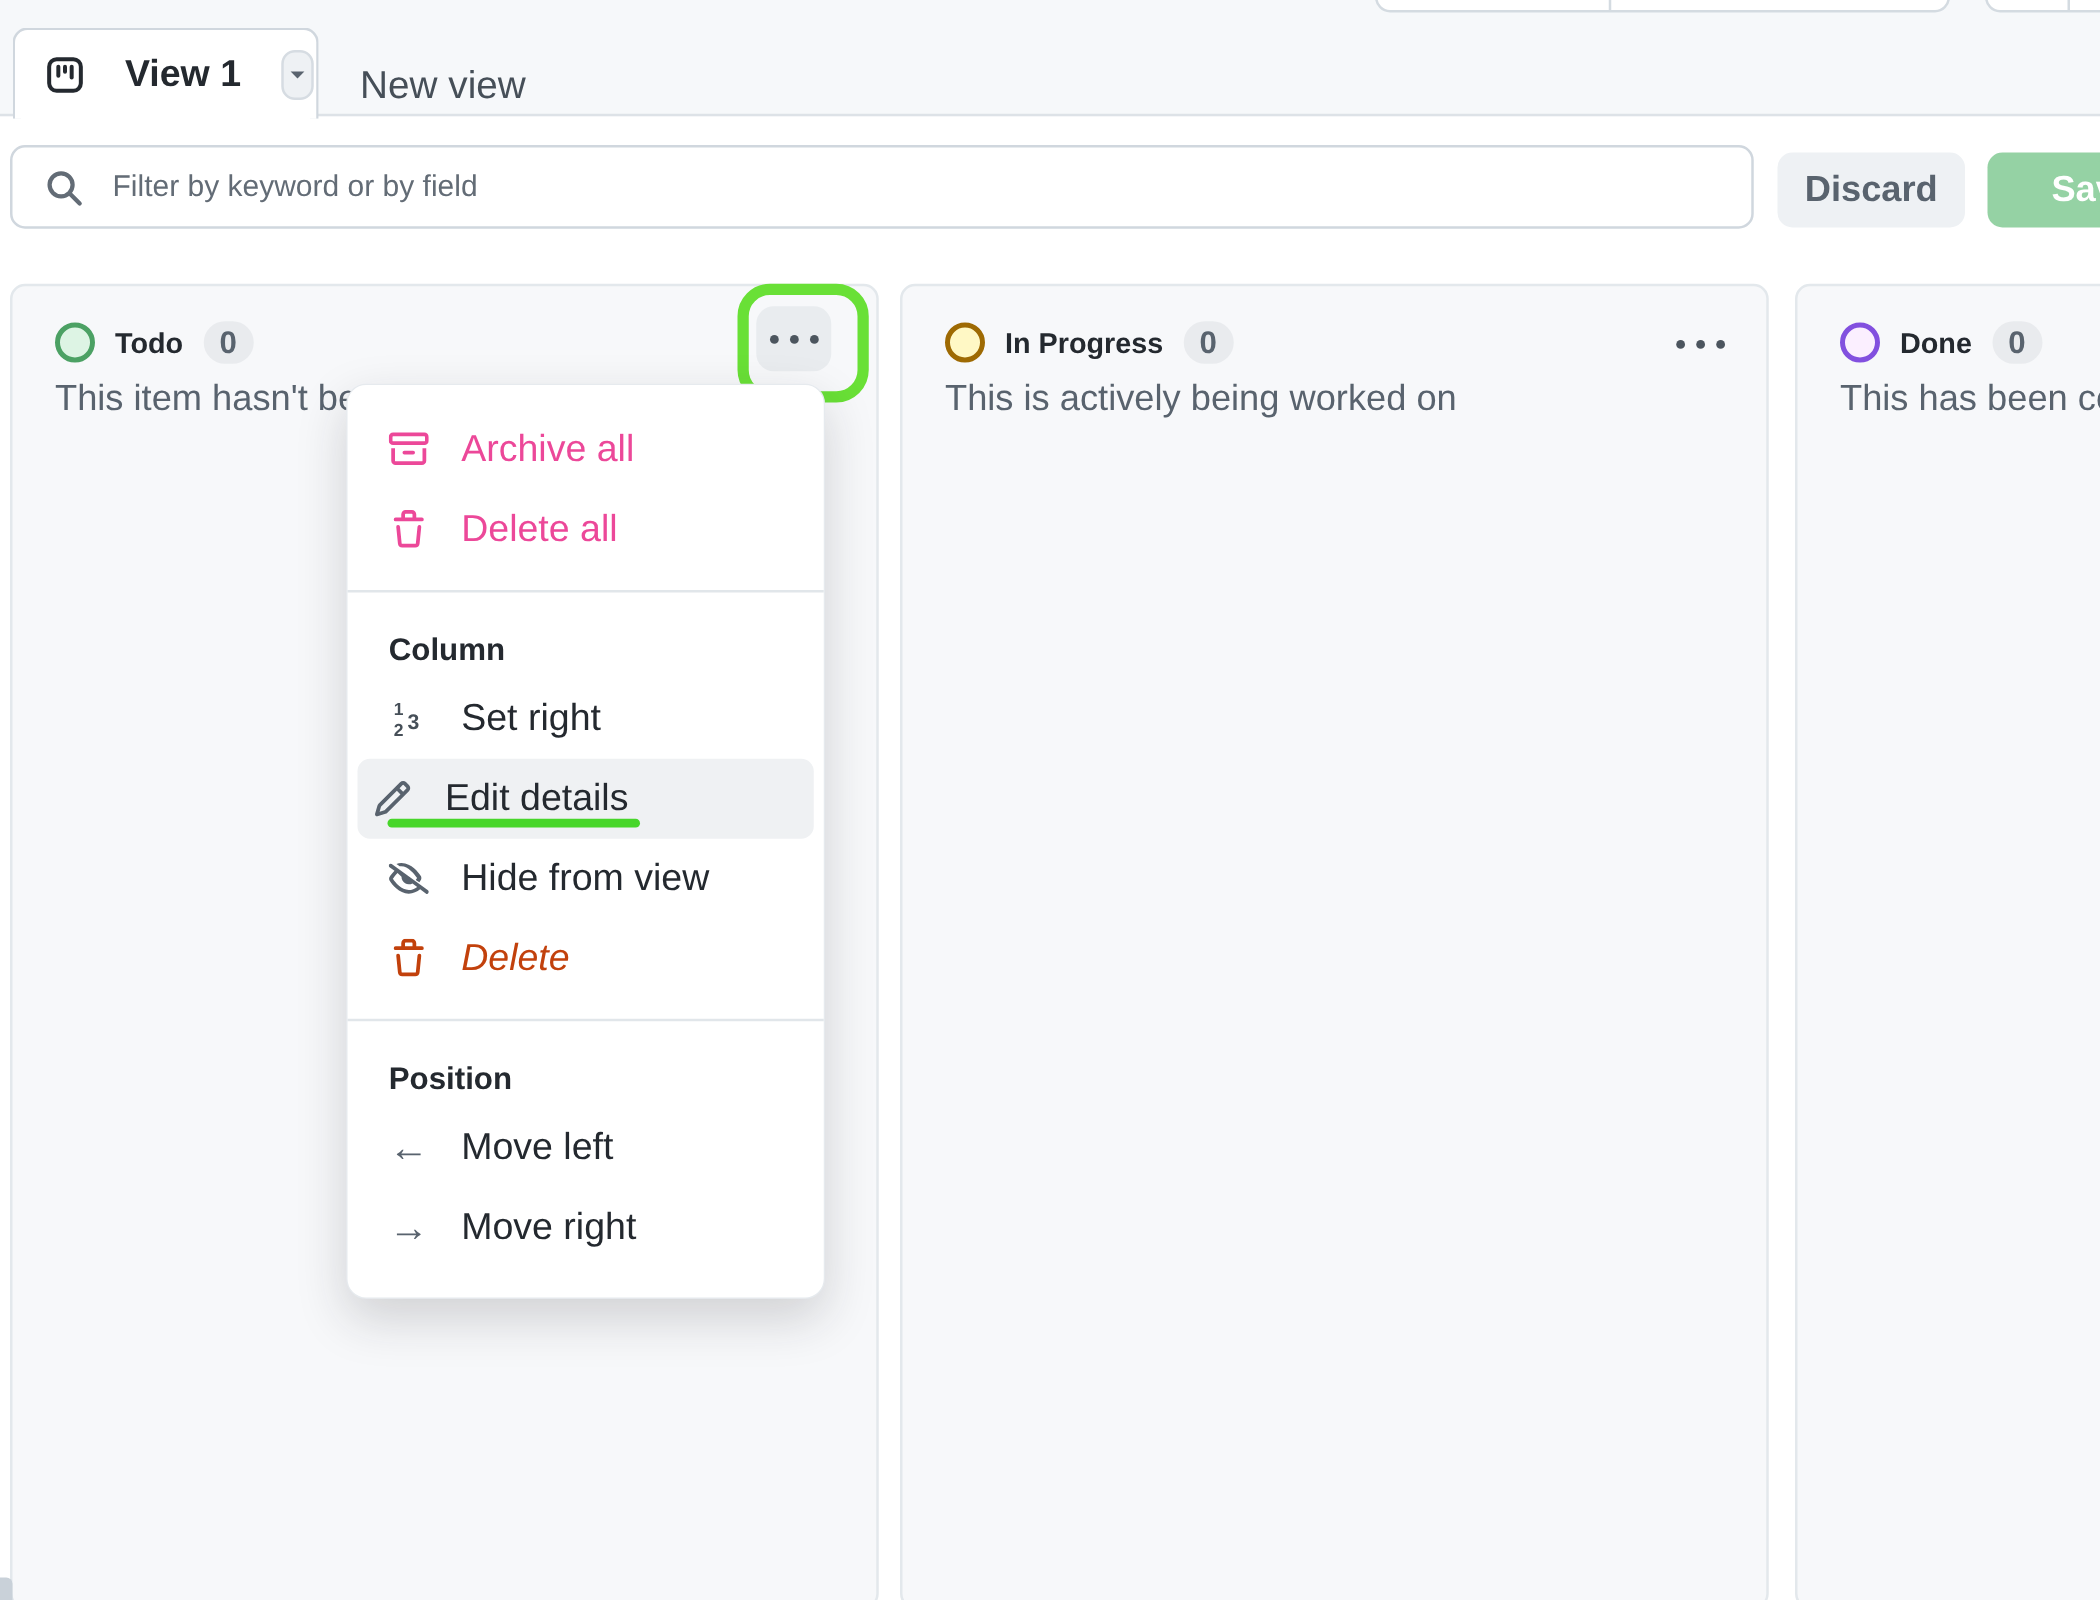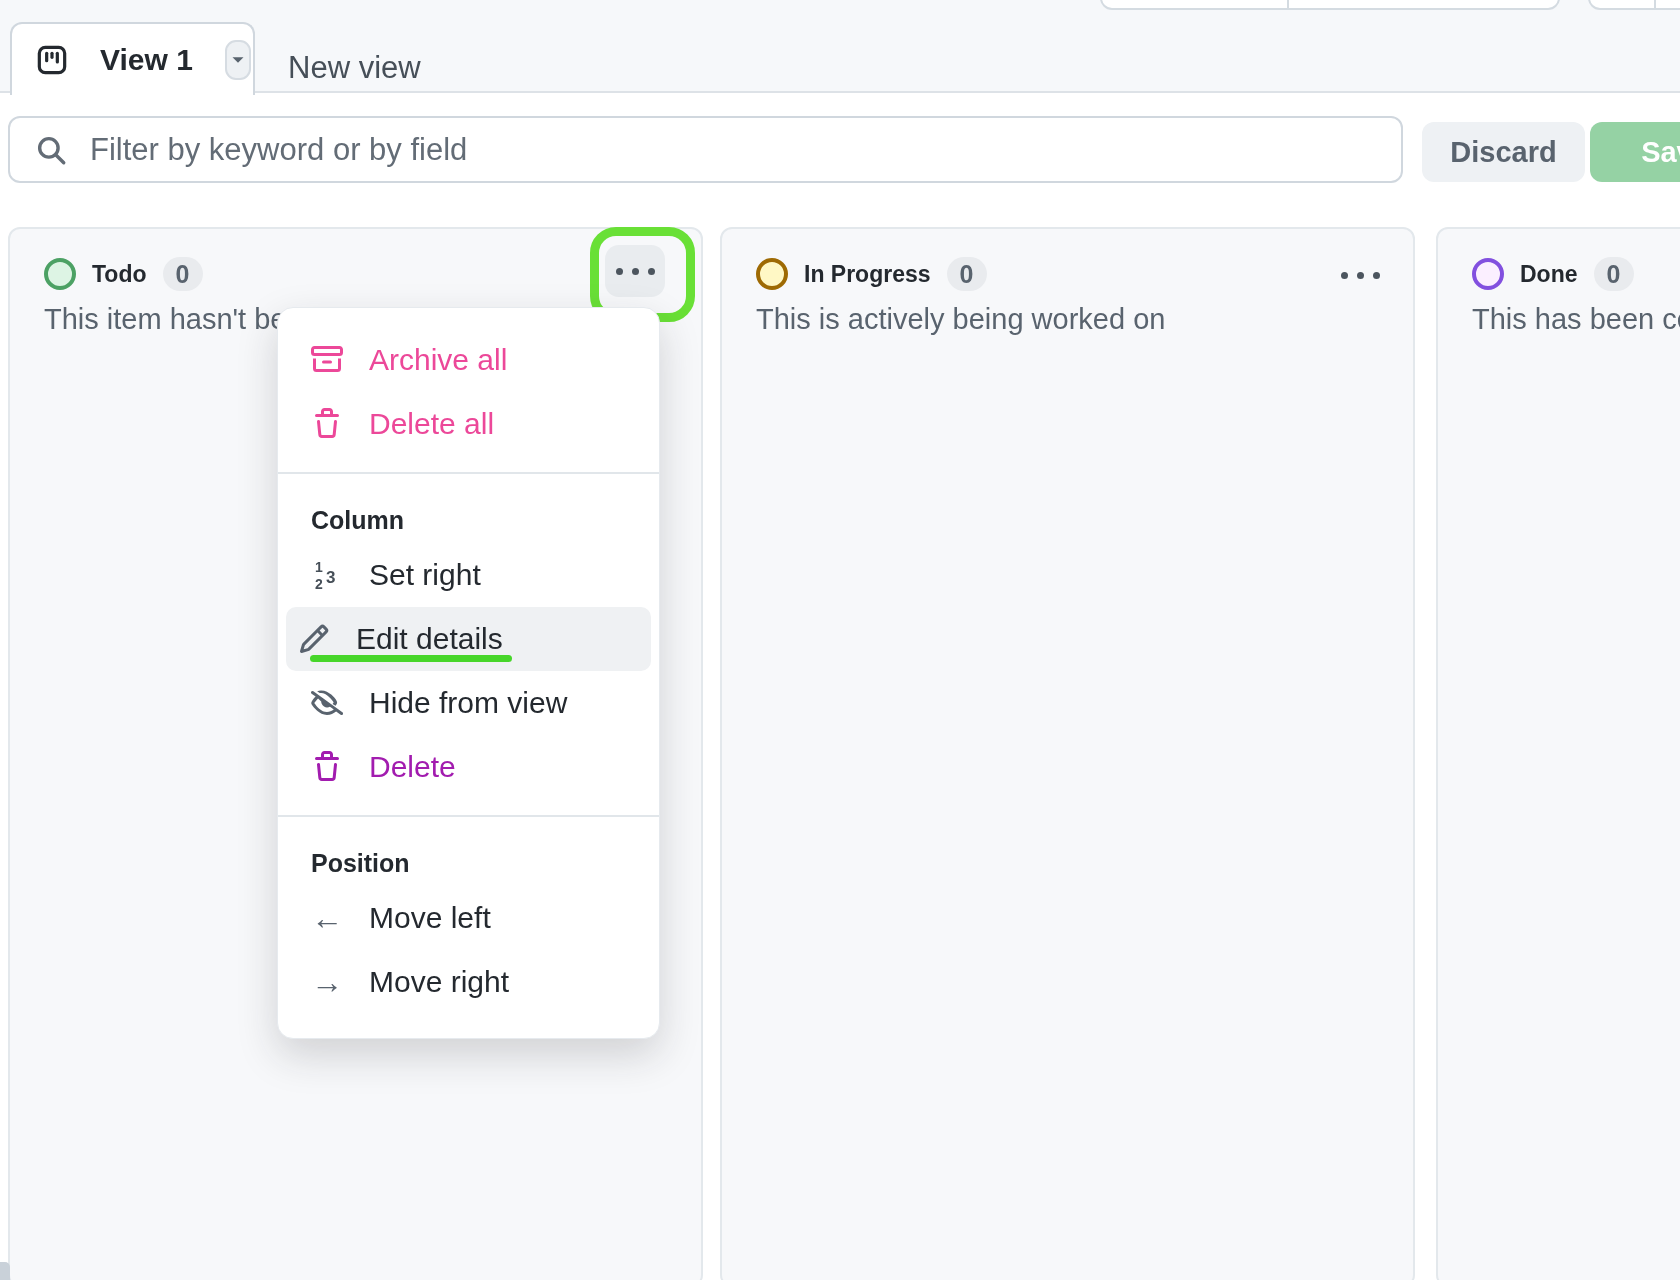--- a/index.html
+++ b/index.html
@@ -24,25 +24,25 @@
   .caret-chip { width:46px; height:40px; border-radius:11px; background:#eef1f4;
     border:2px solid #d6dce2; display:flex; align-items:center; justify-content:center; }
   .newview { position:absolute; left:288px; top:30px; height:56px;
     display:flex; align-items:center; gap:20px; color:#4c555e;flex-direction:column; }
   .newview-label { font-size:31px; color:#464f58; }
 
   
   .filter-input { position:absolute; left:8px; top:116px; width:1395px; height:67px;
     background:#ffffff; border:2px solid #d0d7de; border-radius:12px;
     display:flex; align-items:center; gap:22px; padding:0 24px; }
-  .filter-placeholder { font-size:31px; color:#636c76; }
+  .filter-placeholder { font-size:24px; color:#636c76; }
   .btn { position:absolute; top:122px; height:60px; border-radius:12px;
     display:flex; align-items:center; justify-content:center;
     font-size:29px; font-weight:700; }
-  .btn-discard { left:1422px; width:163px; background:#eef1f4; color:#59636e; }
+  .btn-discard { left:1422px; width:150px; background:#eef1f4; color:#59636e; }
   .btn-save { left:1590px; width:170px; background:#95d2a4; color:#ffffff; }
 
   
   .col { position:absolute; top:227px; height:1060px; background:#f7f8fa;
     border:2px solid #e3e8ec; border-radius:12px; overflow:hidden; }
   .col-1 { left:8px;   width:695px; }
   .col-2 { left:720px; width:695px; }
   .col-3 { left:1436px; width:260px; }
   .col-head { display:flex; align-items:center; gap:16px; margin:28px 0 0 34px; }
   .dot { width:32px; height:32px; border-radius:50%; border:4px solid; flex:none; }
@@ -66,21 +66,21 @@
 
   
   .menu { position:absolute; left:277px; top:307px; width:383px;
     background:#ffffff; border:1px solid #e6eaee; border-radius:16px;
     box-shadow:0 16px 40px rgba(31,35,40,0.18); z-index:30; padding:20px 0 24px; }
   .menu-header { padding:16px 33px 8px; font-size:25px; font-weight:700; color:#24292f; }
   .menu-item { position:relative; display:flex; align-items:center; height:64px;
     padding:0 33px; gap:26px; font-size:30px; color:#24292f; }
   .menu-item .mi-icon { color:#59636e; flex:none; }
   .menu-item.disabled, .menu-item.disabled .mi-icon { color:#ec4899; }
-  .menu-item.danger, .menu-item.danger .mi-icon { color:#a21caf; }
+  .menu-item.danger, .menu-item.danger .mi-icon { color:#c2410c;font-style:italic; }
   .menu-item.highlight { background:#eff1f3; border-radius:10px;
     margin:0 8px; padding:0 12px; }
   .green-underline { position:absolute; left:24px; bottom:9px; width:202px; height:7px;
     background:#47d62a; border-radius:4px; }
   .menu-divider { height:2px; background:#e1e6ea; margin:16px 0; }
   .arrow-glyph { font-size:32px; color:#59636e; width:32px; text-align:center; flex:none; }
 
   .scroll-nub { position:absolute; left:0; top:1262px; width:10px; height:26px;
     background:#c9d1d9; border-radius:0 5px 5px 0; }
 </style>

